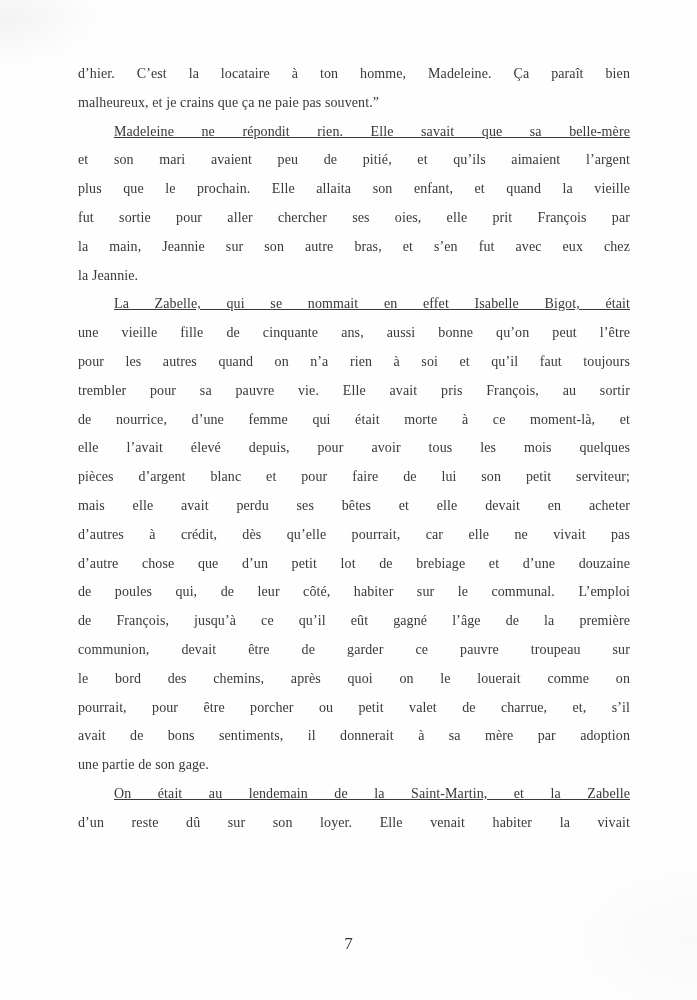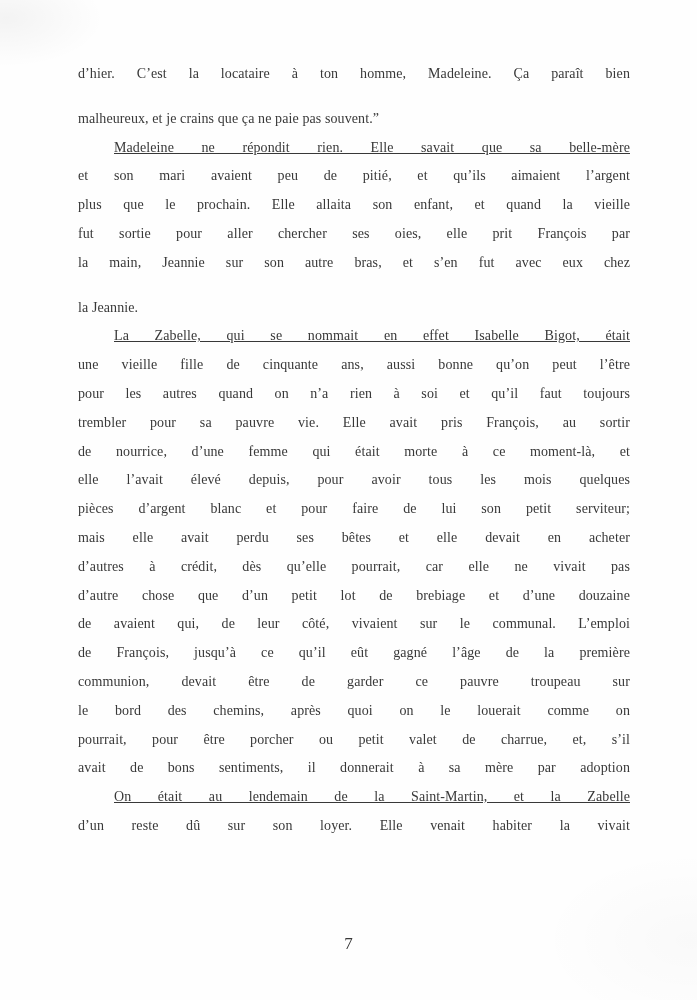--- a/index.html
+++ b/index.html
@@ -39,21 +39,20 @@
     height: 28.8px;
     overflow: hidden;
     box-sizing: border-box;
   }
   .line.indent {
     padding-left: 36px;
     text-decoration: underline;
   }
   .line.para-end {
     text-align-last: left;
-    margin-top: 16px;
   }
   .page-number {
     position: absolute;
     top: 934px;
     left: 0;
     width: 100%;
     text-align: center;
     font-size: 17px;
     line-height: 20px;
   }
@@ -79,26 +78,27 @@
         <div class="line indent">La Zabelle, qui se nommait en effet Isabelle Bigot, était</div>
         <div class="line">une vieille fille de cinquante ans, aussi bonne qu’on peut l’être</div>
         <div class="line">pour les autres quand on n’a rien à soi et qu’il faut toujours</div>
         <div class="line">trembler pour sa pauvre vie. Elle avait pris François, au sortir</div>
         <div class="line">de nourrice, d’une femme qui était morte à ce moment-là, et</div>
         <div class="line">elle l’avait élevé depuis, pour avoir tous les mois quelques</div>
         <div class="line">pièces d’argent blanc et pour faire de lui son petit serviteur;</div>
         <div class="line">mais elle avait perdu ses bêtes et elle devait en acheter</div>
         <div class="line">d’autres à crédit, dès qu’elle pourrait, car elle ne vivait pas</div>
         <div class="line">d’autre chose que d’un petit lot de brebiage et d’une douzaine</div>
-        <div class="line">de avaient qui, de leur côté, vivaient sur le communal. L’emploi</div>
+        <div class="line">de poules qui, de leur côté, habiter sur le communal. L’emploi</div>
         <div class="line">de François, jusqu’à ce qu’il eût gagné l’âge de la première</div>
         <div class="line">communion, devait être de garder ce pauvre troupeau sur</div>
         <div class="line">le bord des chemins, après quoi on le louerait comme on</div>
         <div class="line">pourrait, pour être porcher ou petit valet de charrue, et, s’il</div>
         <div class="line">avait de bons sentiments, il donnerait à sa mère par adoption</div>
+        <div class="line para-end">une partie de son gage.</div>
       </div>
       <div class="paragraph">
         <div class="line indent">On était au lendemain de la Saint-Martin, et la Zabelle</div>
         <div class="line">d’un reste dû sur son loyer. Elle venait habiter la vivait</div>
       </div>
     </div>
   <div class="page-number">7</div>
 </div>
 
 </body></html>

